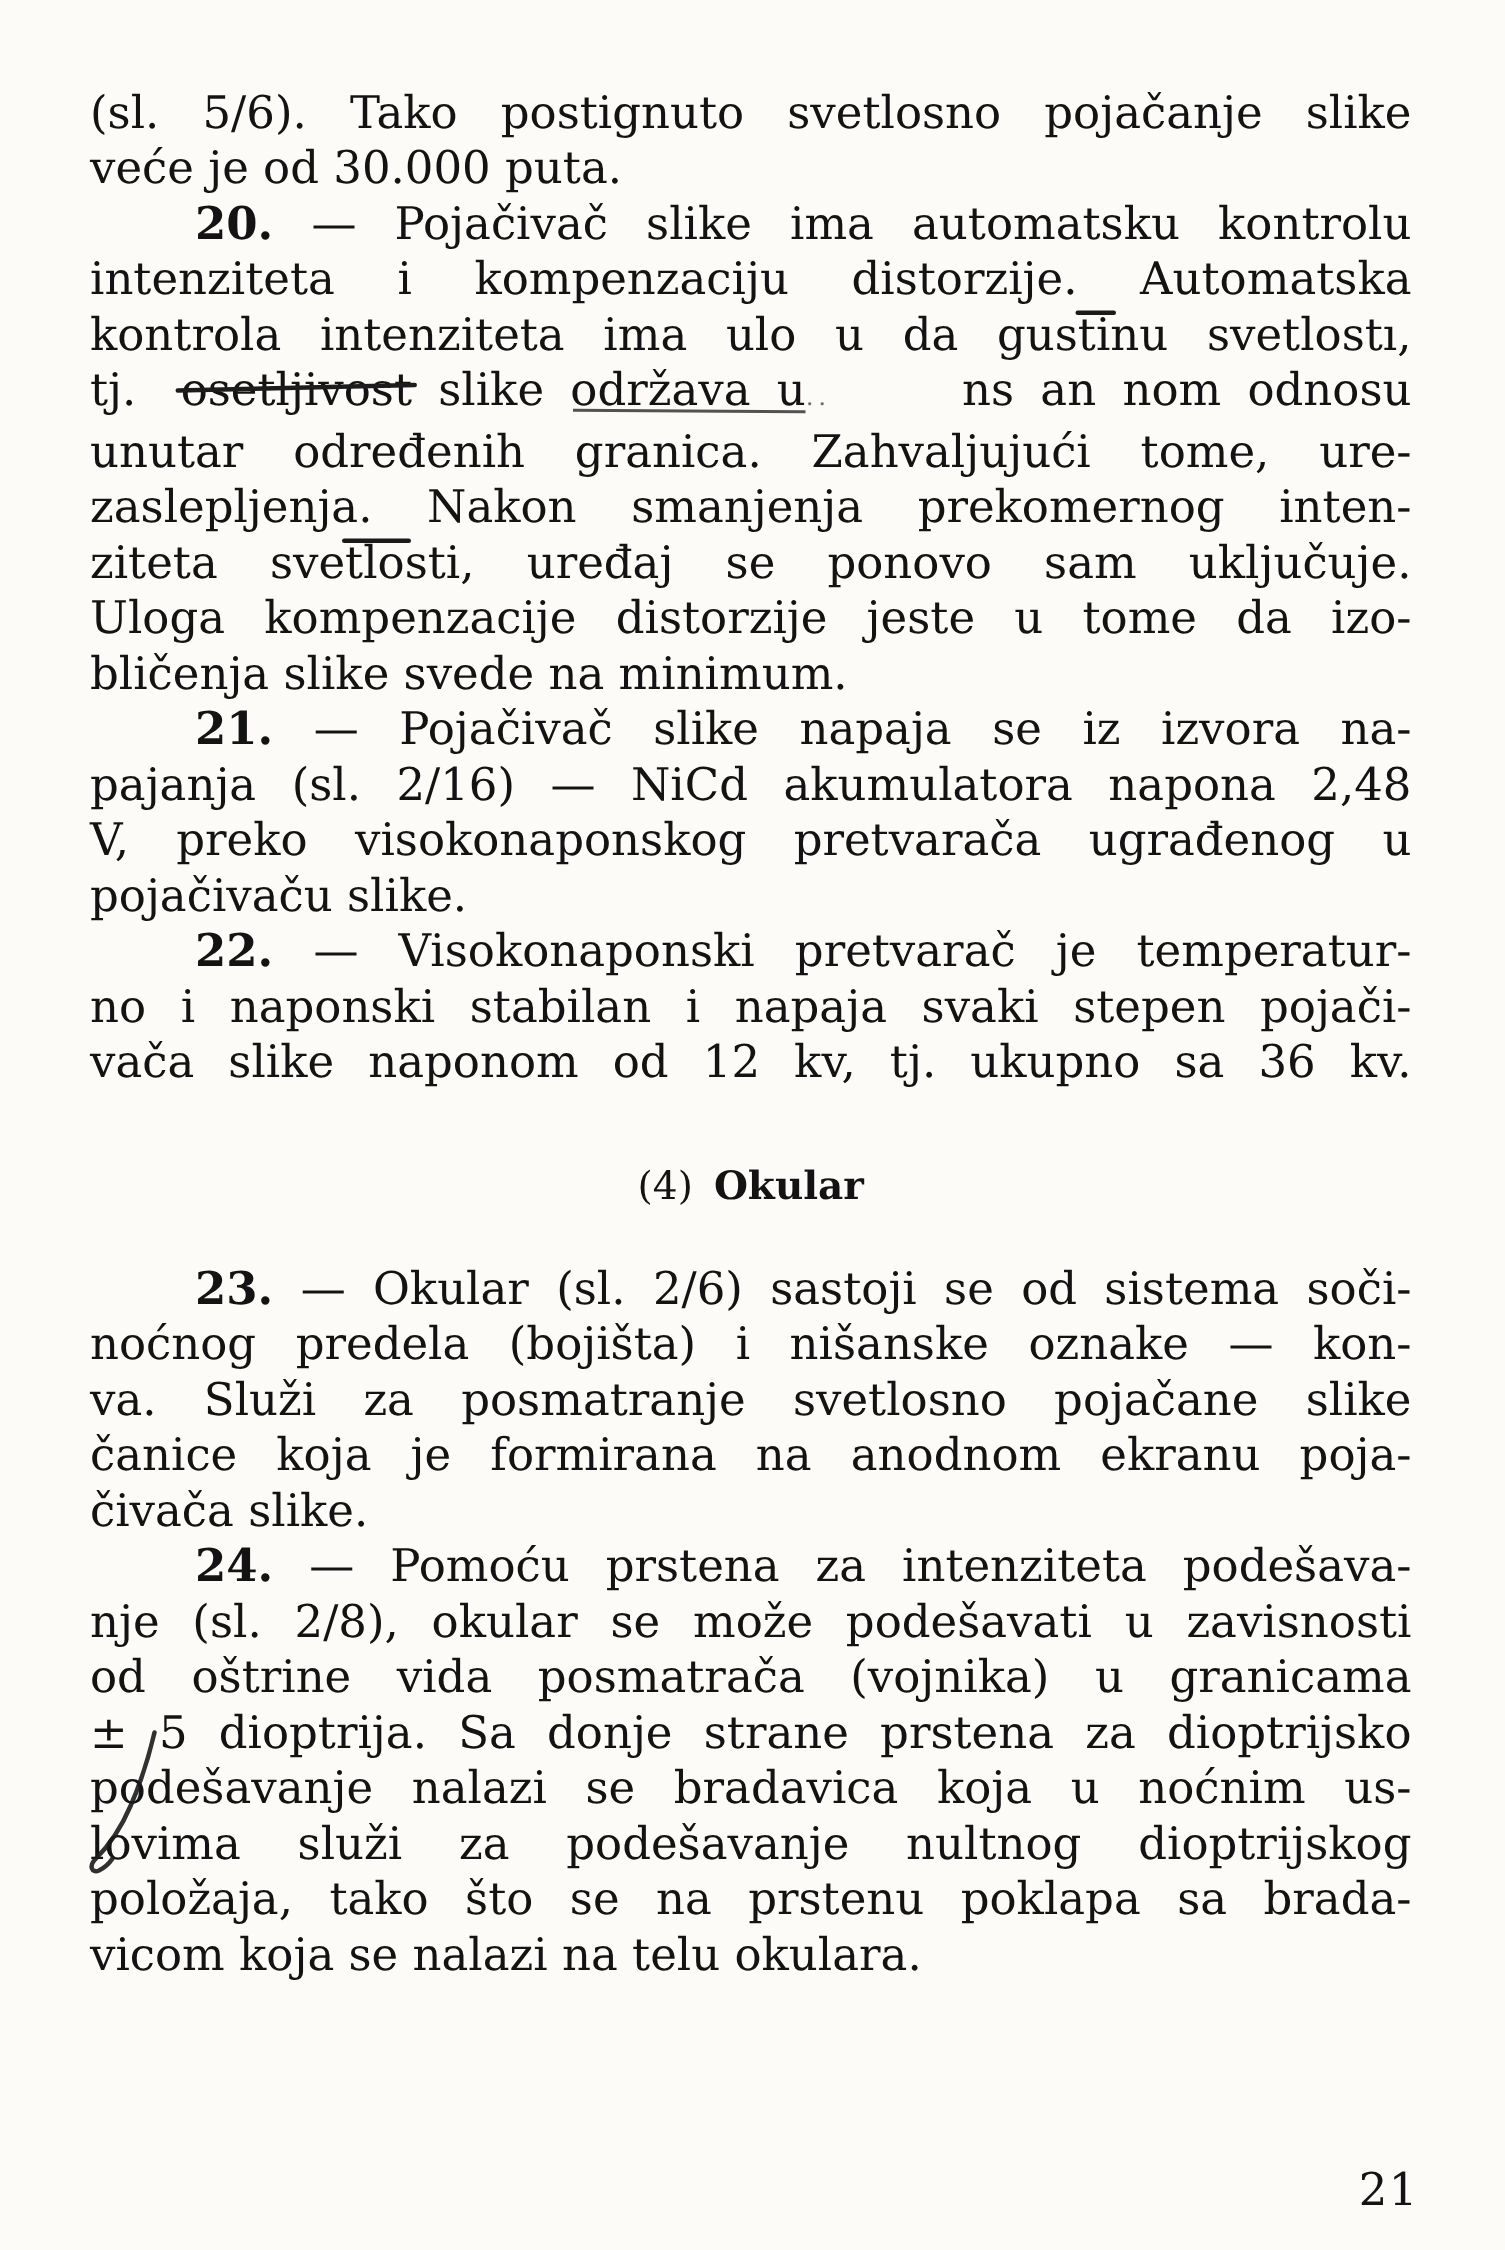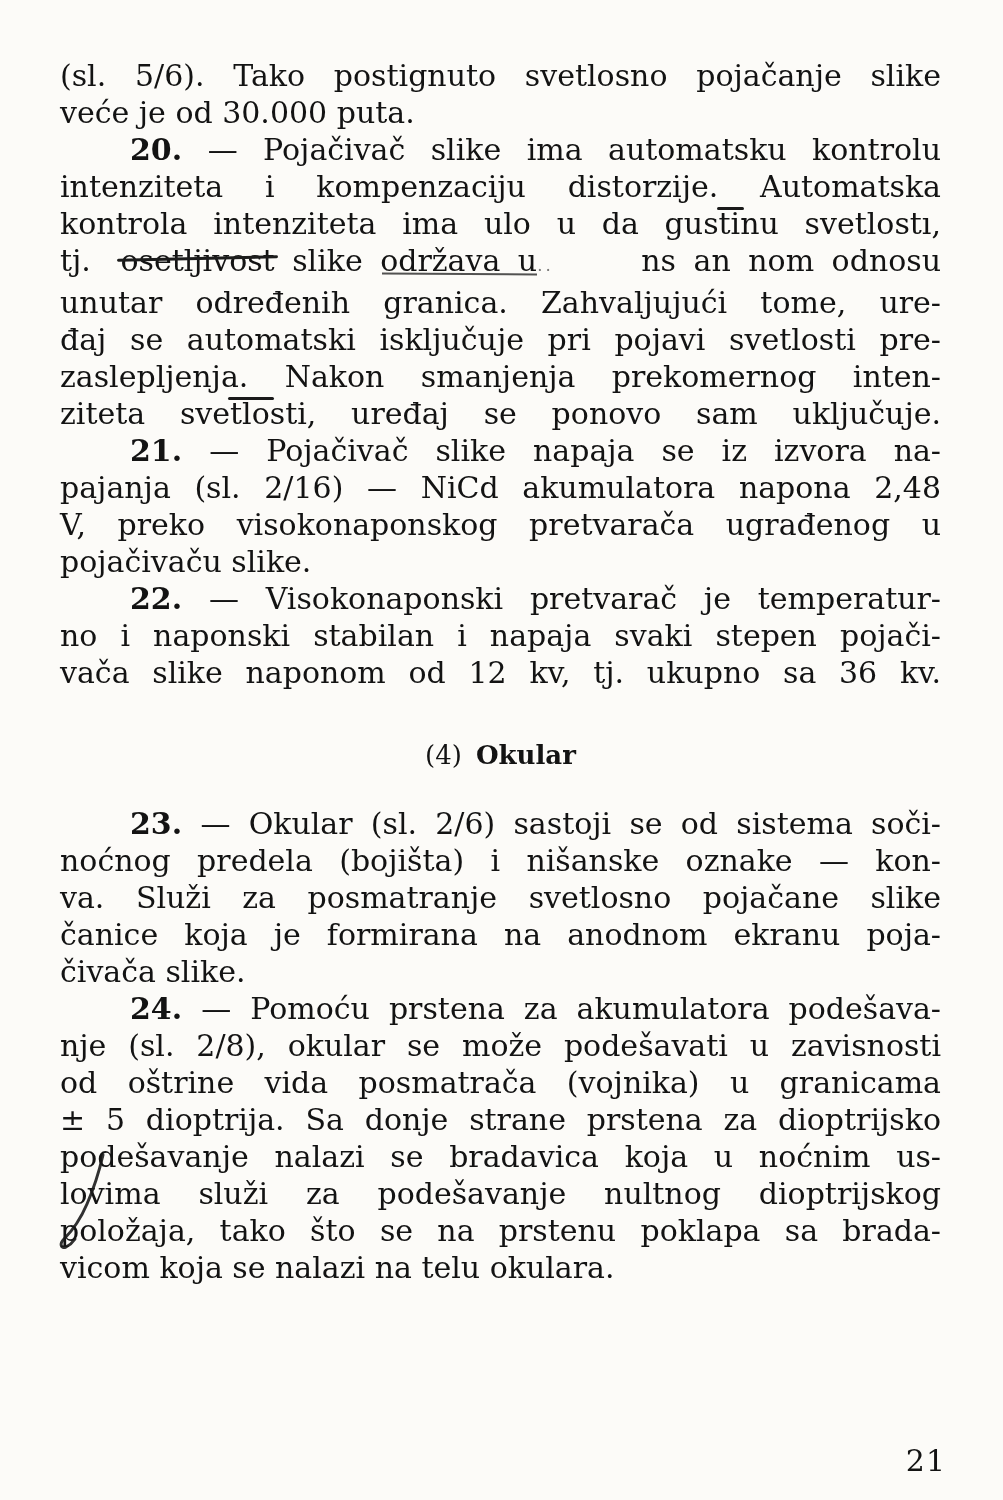--- a/index.html
+++ b/index.html
@@ -70,23 +70,24 @@
     <div class="para">
       <div class="line"><span>(sl. 5/6). Tako postignuto svetlosno pojačanje slike</span></div>
       <div class="line left"><span>veće je od 30.000 puta.</span></div>
     </div>
     <div class="para">
       <div class="line ind"><span class="bold">20.</span><span> — Pojačivač slike ima automatsku kontrolu</span></div>
       <div class="line"><span>intenziteta i kompenzaciju distorzije. Automatska</span></div>
       <div class="line"><span>kontrola intenziteta ima ulo u da gus</span><span class="over">ti</span><span>nu svetlostı,</span></div>
       <div class="line"><span>tj. </span><span class="strike">osetljivost</span><span> slike </span><span class="under">održava u</span><span class="faint">..</span><span>&nbsp;&nbsp;&nbsp;&nbsp; ns an nom odnosu</span></div>
       <div class="line"><span>unutar određenih granica. Zahvaljujući tome, ure-</span></div>
-      <div class="line"><span>đaj se automatski isključuje pri pojavi svetlosti pre-</span></div>
       <div class="line"><span>zaslepljenja. Nakon smanjenja prekomernog inten-</span></div>
       <div class="line"><span>ziteta sve</span><span class="over">tlo</span><span>sti, uređaj se ponovo sam uključuje.</span></div>
+      <div class="line"><span>Uloga kompenzacije distorzije jeste u tome da izo-</span></div>
+      <div class="line left"><span>bličenja slike svede na minimum.</span></div>
     </div>
     <div class="para">
       <div class="line ind"><span class="bold">21.</span><span> — Pojačivač slike napaja se iz izvora na-</span></div>
       <div class="line"><span>pajanja (sl. 2/16) — NiCd akumulatora napona 2,48</span></div>
       <div class="line"><span>V, preko visokonaponskog pretvarača ugrađenog u</span></div>
       <div class="line left"><span>pojačivaču slike.</span></div>
     </div>
     <div class="para">
       <div class="line ind"><span class="bold">22.</span><span> — Visokonaponski pretvarač je temperatur-</span></div>
       <div class="line"><span>no i naponski stabilan i napaja svaki stepen pojači-</span></div>
@@ -94,21 +95,21 @@
     </div>
     <div class="heading"><span class="hprefix">(4)</span><span class="bold">Okular</span></div>
     <div class="para">
       <div class="line ind"><span class="bold">23.</span><span> — Okular (sl. 2/6) sastoji se od sistema soči-</span></div>
       <div class="line"><span>noćnog predela (bojišta) i nišanske oznake — kon-</span></div>
       <div class="line"><span>va. Služi za posmatranje svetlosno pojačane slike</span></div>
       <div class="line"><span>čanice koja je formirana na anodnom ekranu poja-</span></div>
       <div class="line left"><span>čivača slike.</span></div>
     </div>
     <div class="para">
-      <div class="line ind"><span class="bold">24.</span><span> — Pomoću prstena za akumulatora podešava-</span></div>
+      <div class="line ind"><span class="bold">24.</span><span> — Pomoću prstena za intenziteta podešava-</span></div>
       <div class="line"><span>nje (sl. 2/8), okular se može podešavati u zavisnosti</span></div>
       <div class="line"><span>od oštrine vida posmatrača (vojnika) u granicama</span></div>
       <div class="line"><span>± 5 dioptrija. Sa donje strane prstena za dioptrijsko</span></div>
       <div class="line"><span>podešavanje nalazi se bradavica koja u noćnim us-</span></div>
       <div class="line"><span>lovima služi za podešavanje nultnog dioptrijskog</span></div>
       <div class="line"><span>položaja, tako što se na prstenu poklapa sa brada-</span></div>
       <div class="line left"><span>vicom koja se nalazi na telu okulara.</span></div>
     </div>
   </div>
 

